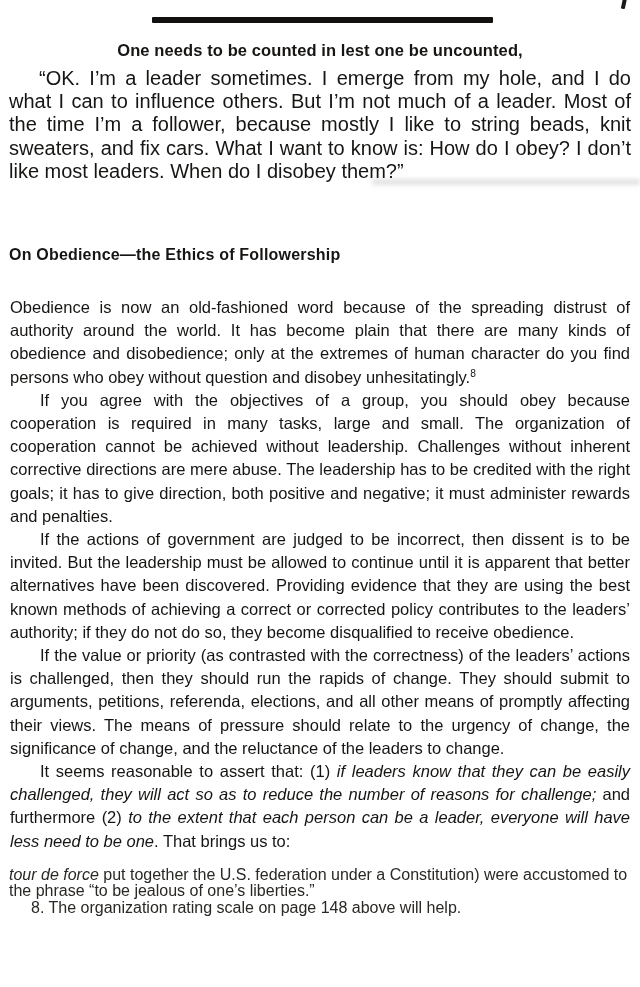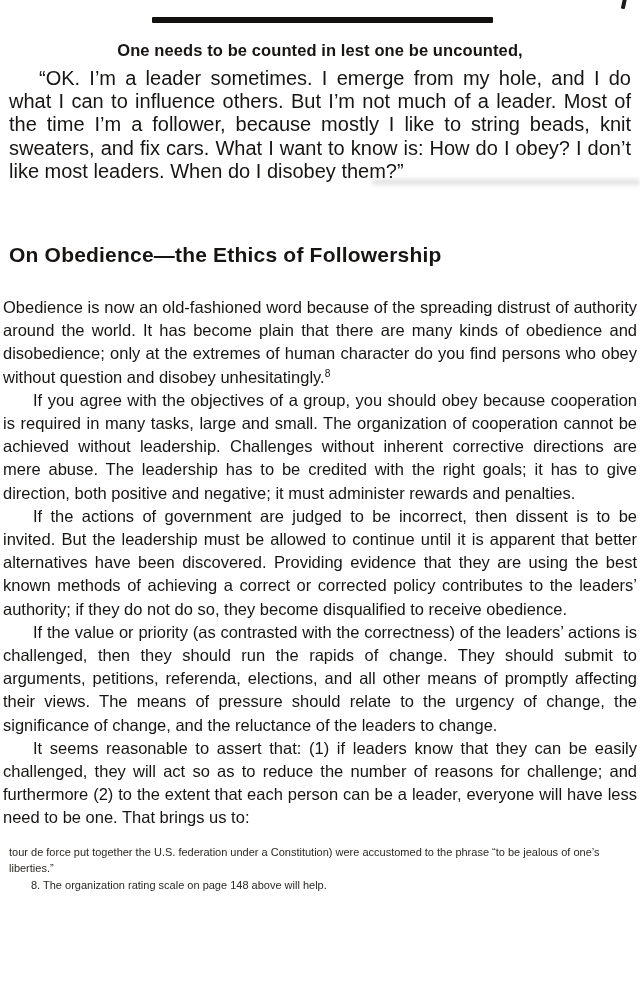--- a/index.html
+++ b/index.html
@@ -47,46 +47,46 @@
   }
   .quote-para {
     margin: 5px 9px 0;
     font-size: 20px;
     line-height: 23.2px;
     text-align: justify;
     text-indent: 30px;
   }
   .heading {
     margin: 60px 9px 29px;
-    font-size: 21px;
+    font-size: 16px;
     font-weight: bold;
     line-height: 24px;
     letter-spacing: 0.2px;
   }
   p.body {
-    margin: 0 3px;
+    margin: 0 10px;
     font-size: 16.5px;
     line-height: 23.2px;
     text-align: justify;
   }
   .indent { text-indent: 30px; }
   .footnotes {
     margin: 14px 9px 0;
-    font-size: 11px;
+    font-size: 16px;
     line-height: 16.5px;
     color: #2a2824;
   }
   .footnotes p { margin: 0; }
   .fn-indent { text-indent: 22px; }
   sup {
     font-size: 0.62em;
     vertical-align: super;
     line-height: 0;
   }
-  .it { }
+  .it { font-style: italic; }
 </style>
 </head>
 <body>
 
 <div class="page">
 
   <div class="corner-mark"></div>
   <div class="top-rule"></div>
   <div class="streak"></div>
 

